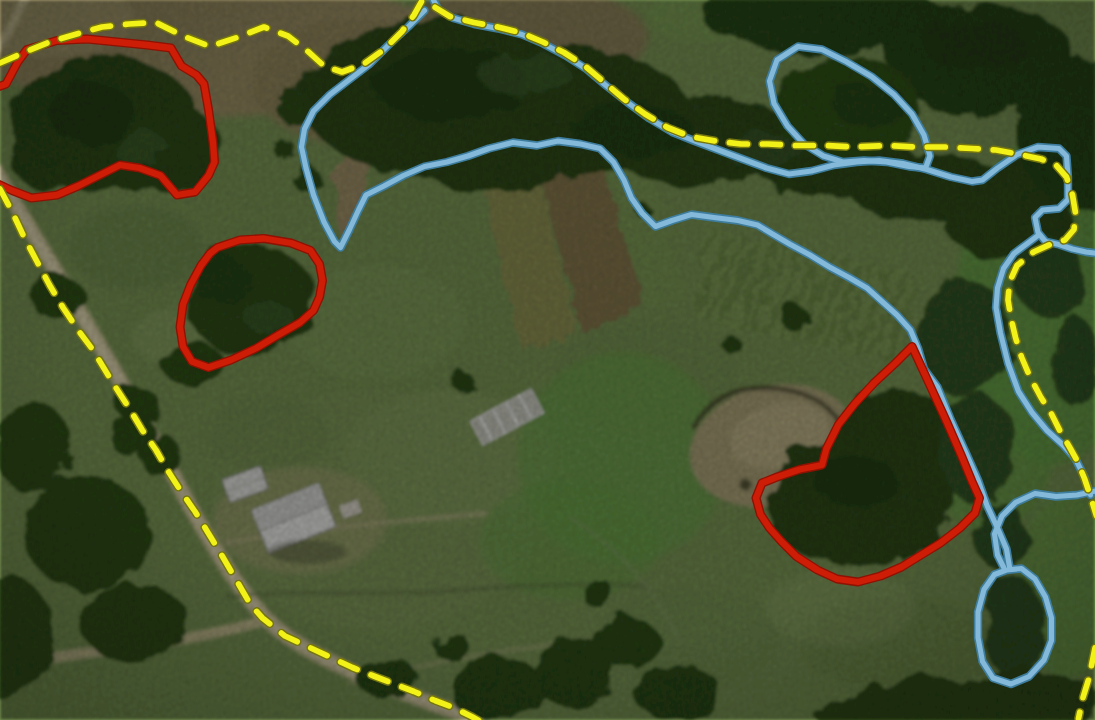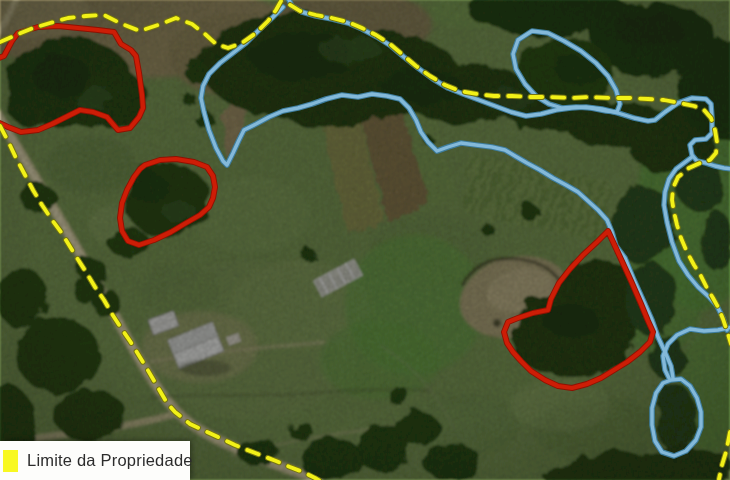--- a/index.html
+++ b/index.html
@@ -271,18 +271,14 @@
           <polyline points="0,42 16,35 33,28 50,23 68,18 86,16 104,15 122,24 140,31 158,25 176,18 192,24 205,34 216,44 228,48 242,43 256,33 268,21 276,10 281,1 287,3 300,11 316,15 332,18 348,22 362,28 376,35 390,44 403,55 416,66 430,76 445,85 460,91 477,94 494,96 512,96 530,97 550,97 570,98 590,97 610,98 630,98 648,99 664,100 680,103 694,106 704,110 711,118 715,130 717,142 716,153 710,160 700,163 689,168 678,177 673,188 672,200 674,212 677,225 681,238 687,252 694,265 701,276 707,288 713,298 718,307 723,319 727,331 731,344" fill="none" stroke="#757510" stroke-width="5.8" stroke-linejoin="round" stroke-linecap="round" stroke-dasharray="12 10"></polyline>
           <polyline points="730,432 726,452 722,465 719,479" fill="none" stroke="#757510" stroke-width="5.8" stroke-linejoin="round" stroke-linecap="round" stroke-dasharray="12 10"></polyline>
           <polyline points="0,126 8,141 16,158 25,175 33,190 42,205 52,220 61,232 69,245 77,258 86,272 95,287 104,300 112,314 121,328 130,341 138,354 146,367 153,379 160,391 167,403 175,412 190,424 205,431 220,438 235,445 250,451 263,456 276,461 290,467 303,472 315,478 322,482" fill="none" stroke="#757510" stroke-width="5.8" stroke-linejoin="round" stroke-linecap="round" stroke-dasharray="12 10"></polyline>
           <polyline points="0,42 16,35 33,28 50,23 68,18 86,16 104,15 122,24 140,31 158,25 176,18 192,24 205,34 216,44 228,48 242,43 256,33 268,21 276,10 281,1 287,3 300,11 316,15 332,18 348,22 362,28 376,35 390,44 403,55 416,66 430,76 445,85 460,91 477,94 494,96 512,96 530,97 550,97 570,98 590,97 610,98 630,98 648,99 664,100 680,103 694,106 704,110 711,118 715,130 717,142 716,153 710,160 700,163 689,168 678,177 673,188 672,200 674,212 677,225 681,238 687,252 694,265 701,276 707,288 713,298 718,307 723,319 727,331 731,344" fill="none" stroke="#f2f118" stroke-width="3.8" stroke-linejoin="round" stroke-linecap="round" stroke-dasharray="12 10"></polyline>
           <polyline points="730,432 726,452 722,465 719,479" fill="none" stroke="#f2f118" stroke-width="3.8" stroke-linejoin="round" stroke-linecap="round" stroke-dasharray="12 10"></polyline>
           <polyline points="0,126 8,141 16,158 25,175 33,190 42,205 52,220 61,232 69,245 77,258 86,272 95,287 104,300 112,314 121,328 130,341 138,354 146,367 153,379 160,391 167,403 175,412 190,424 205,431 220,438 235,445 250,451 263,456 276,461 290,467 303,472 315,478 322,482" fill="none" stroke="#f2f118" stroke-width="3.8" stroke-linejoin="round" stroke-linecap="round" stroke-dasharray="12 10"></polyline>
         </g>
       </g>
 </svg>
 
-<div class="legend">
-  <span class="swatch" style="background: rgb(248, 248, 34);"></span>
-  <span class="label">Limite da Propriedade</span>
+
 </div>
 
-</div>
-
 </body></html>

